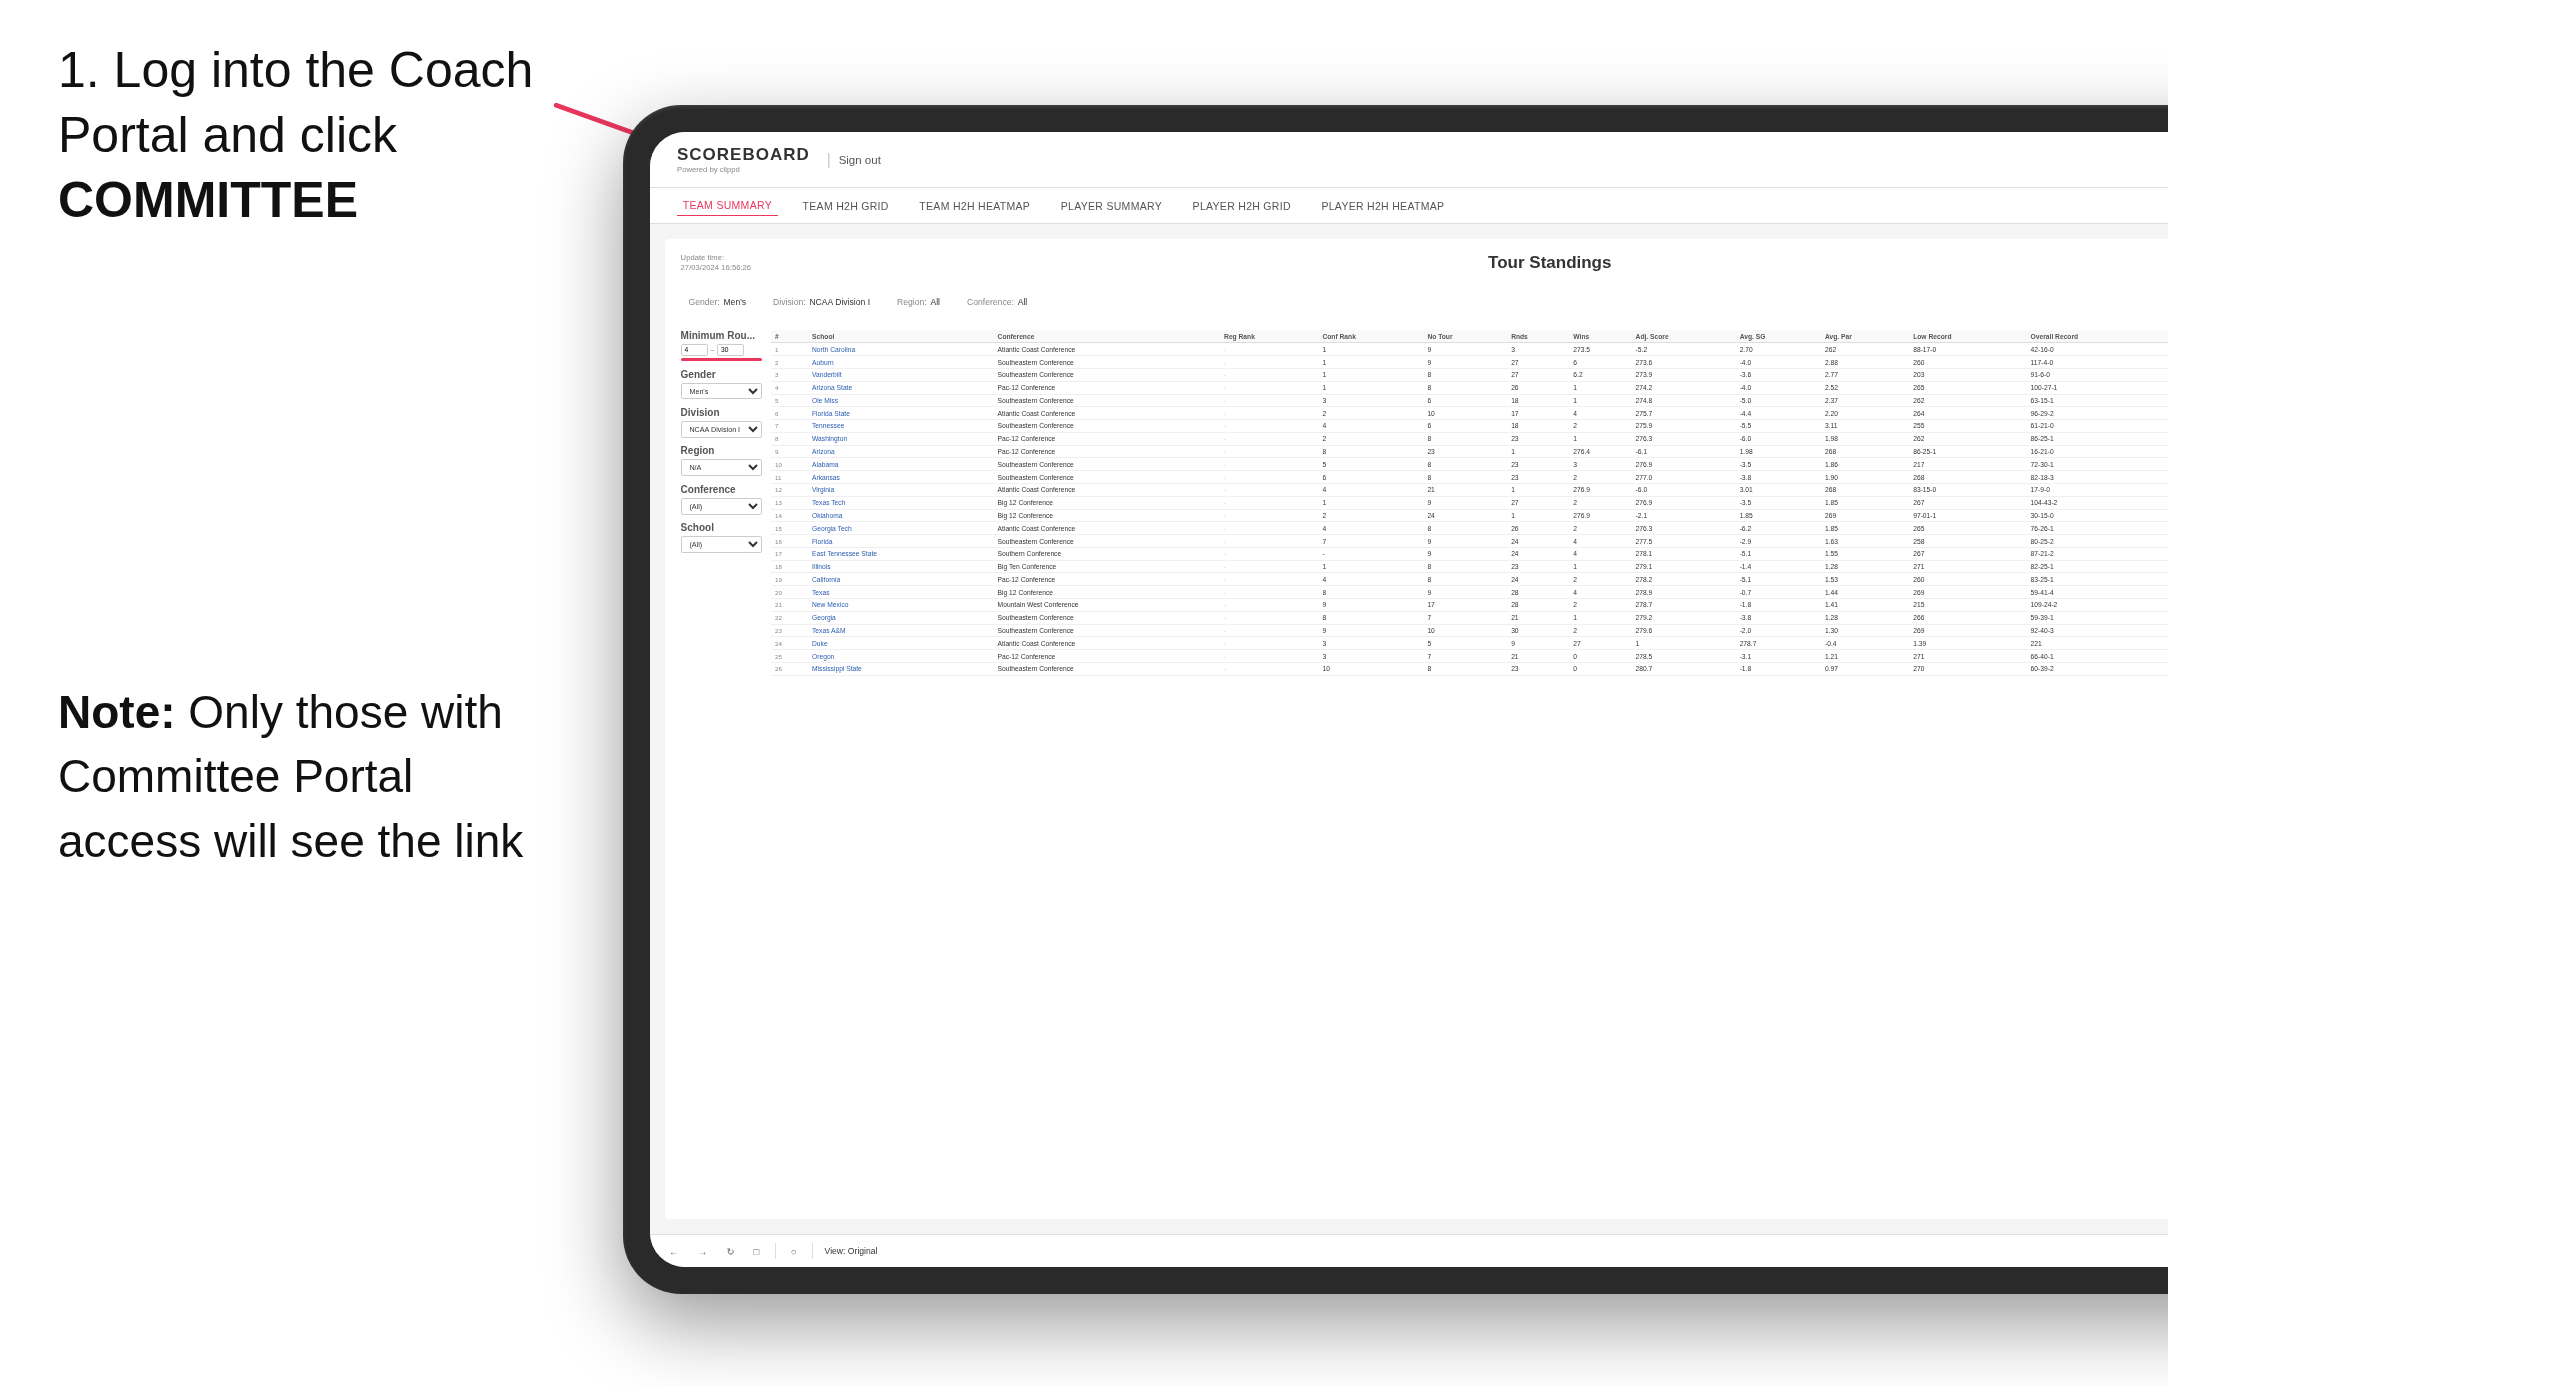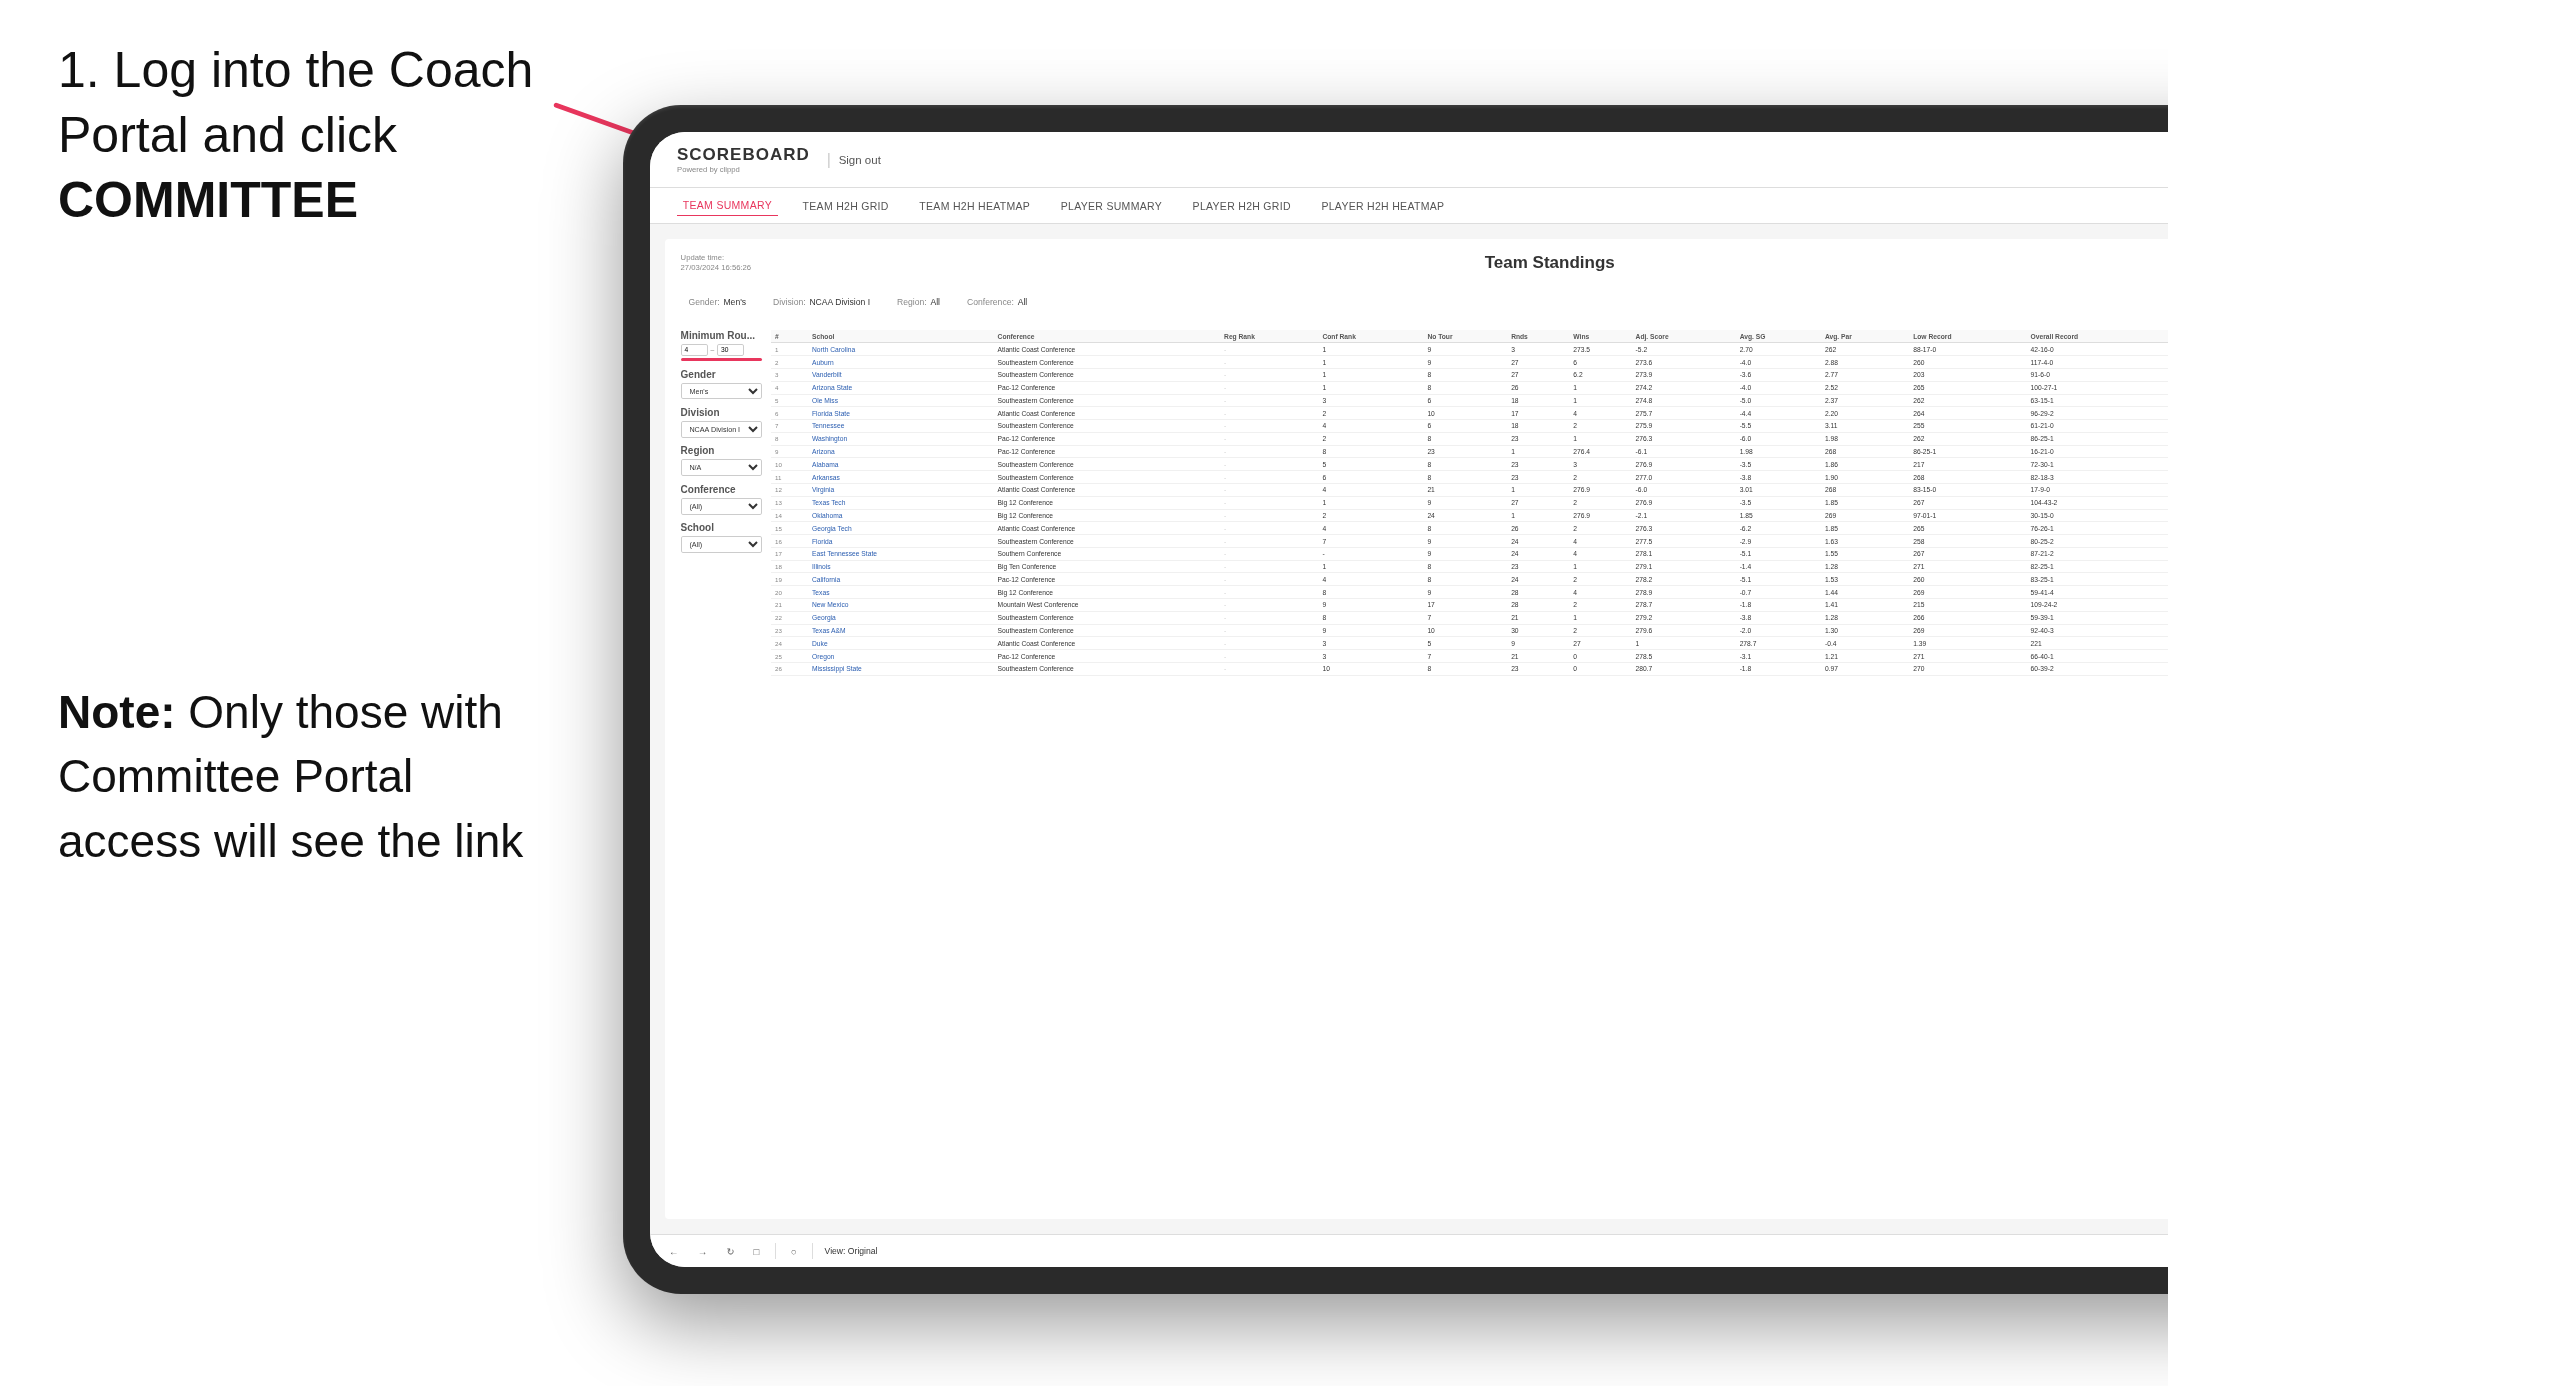--- a/index.html
+++ b/index.html
@@ -450,21 +450,21 @@
         </div>
 
         <div class="main-content">
           <div class="content-panel">
 
             <div class="panel-header">
               <div>
                 <div class="update-time">Update time:</div>
                 <div class="update-time">27/03/2024 16:56:26</div>
               </div>
-              <div class="panel-title">Team Standings</div>
+              <div class="panel-title">Tour Standings</div>
               <div style="width: 96px;"></div>
             </div>
 
             <div class="filters-row">
               <div class="filter-item">
                 <span class="filter-label">Gender:</span>
                 <span class="filter-value">Men's</span>
               </div>
               <div class="filter-item">
                 <span class="filter-label">Division:</span>

